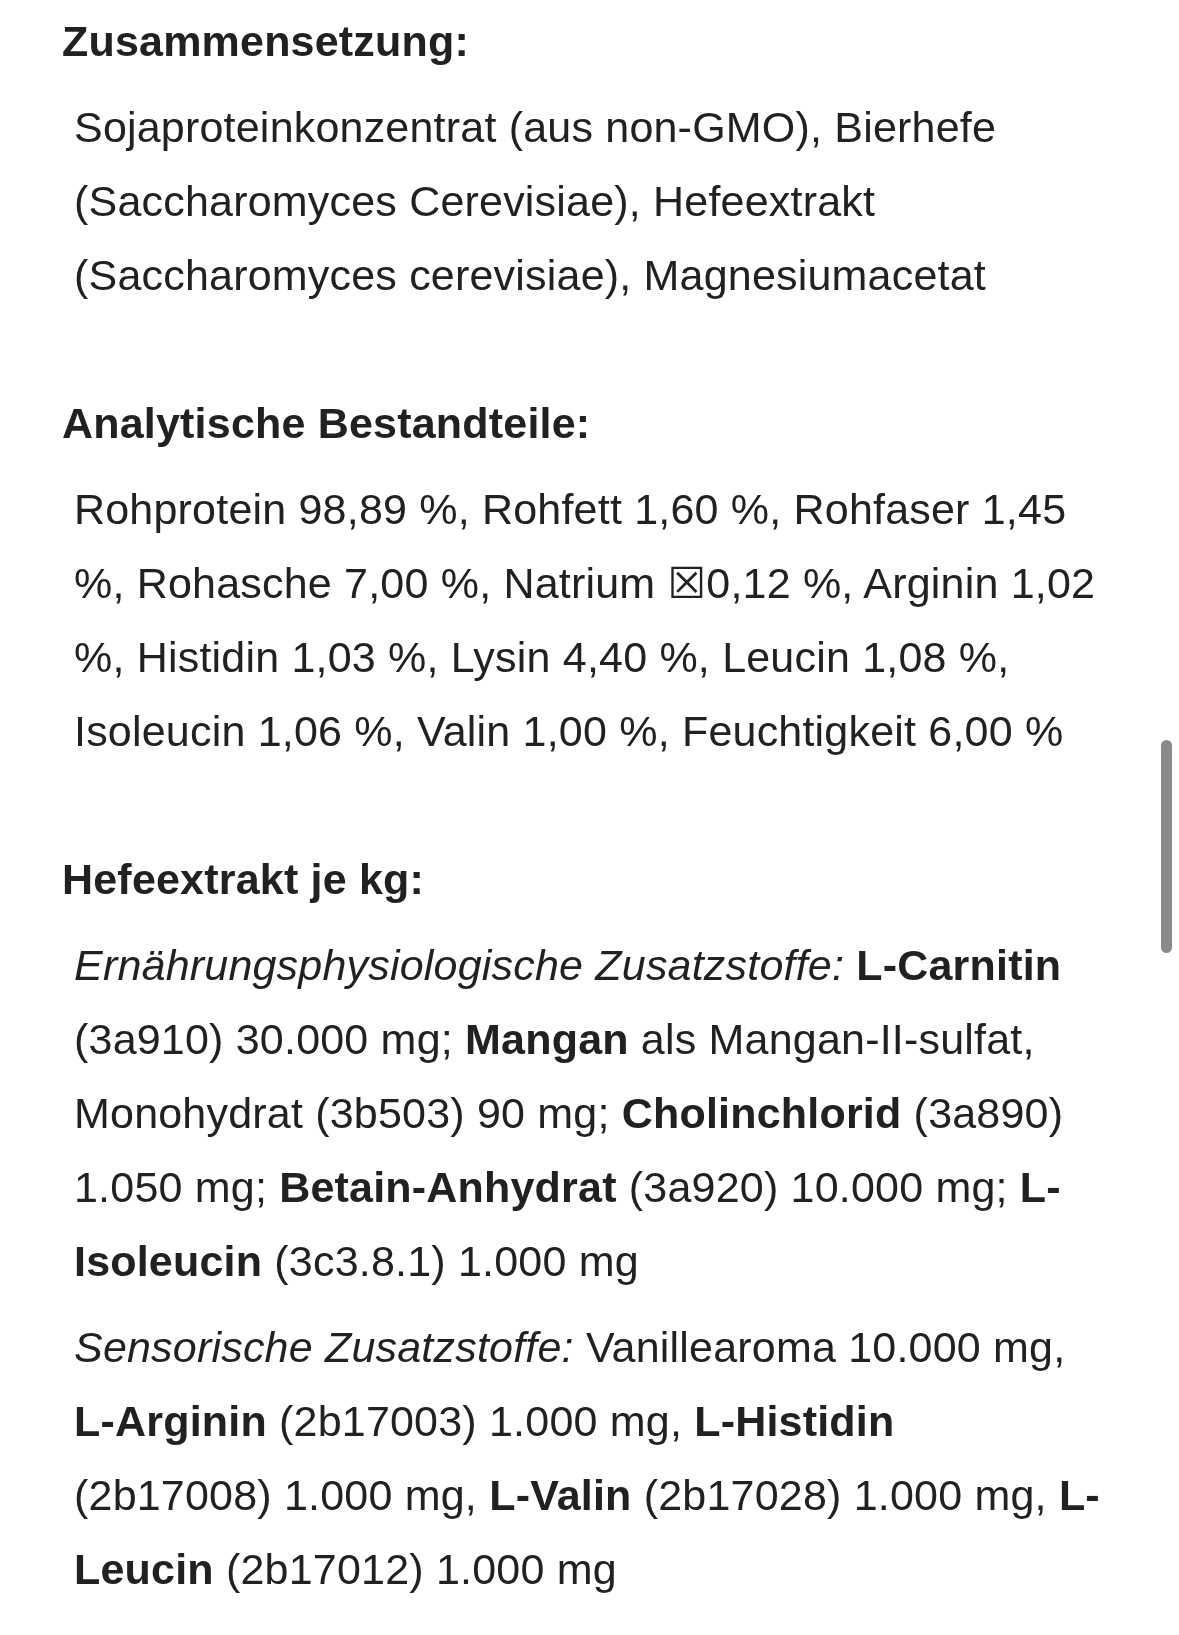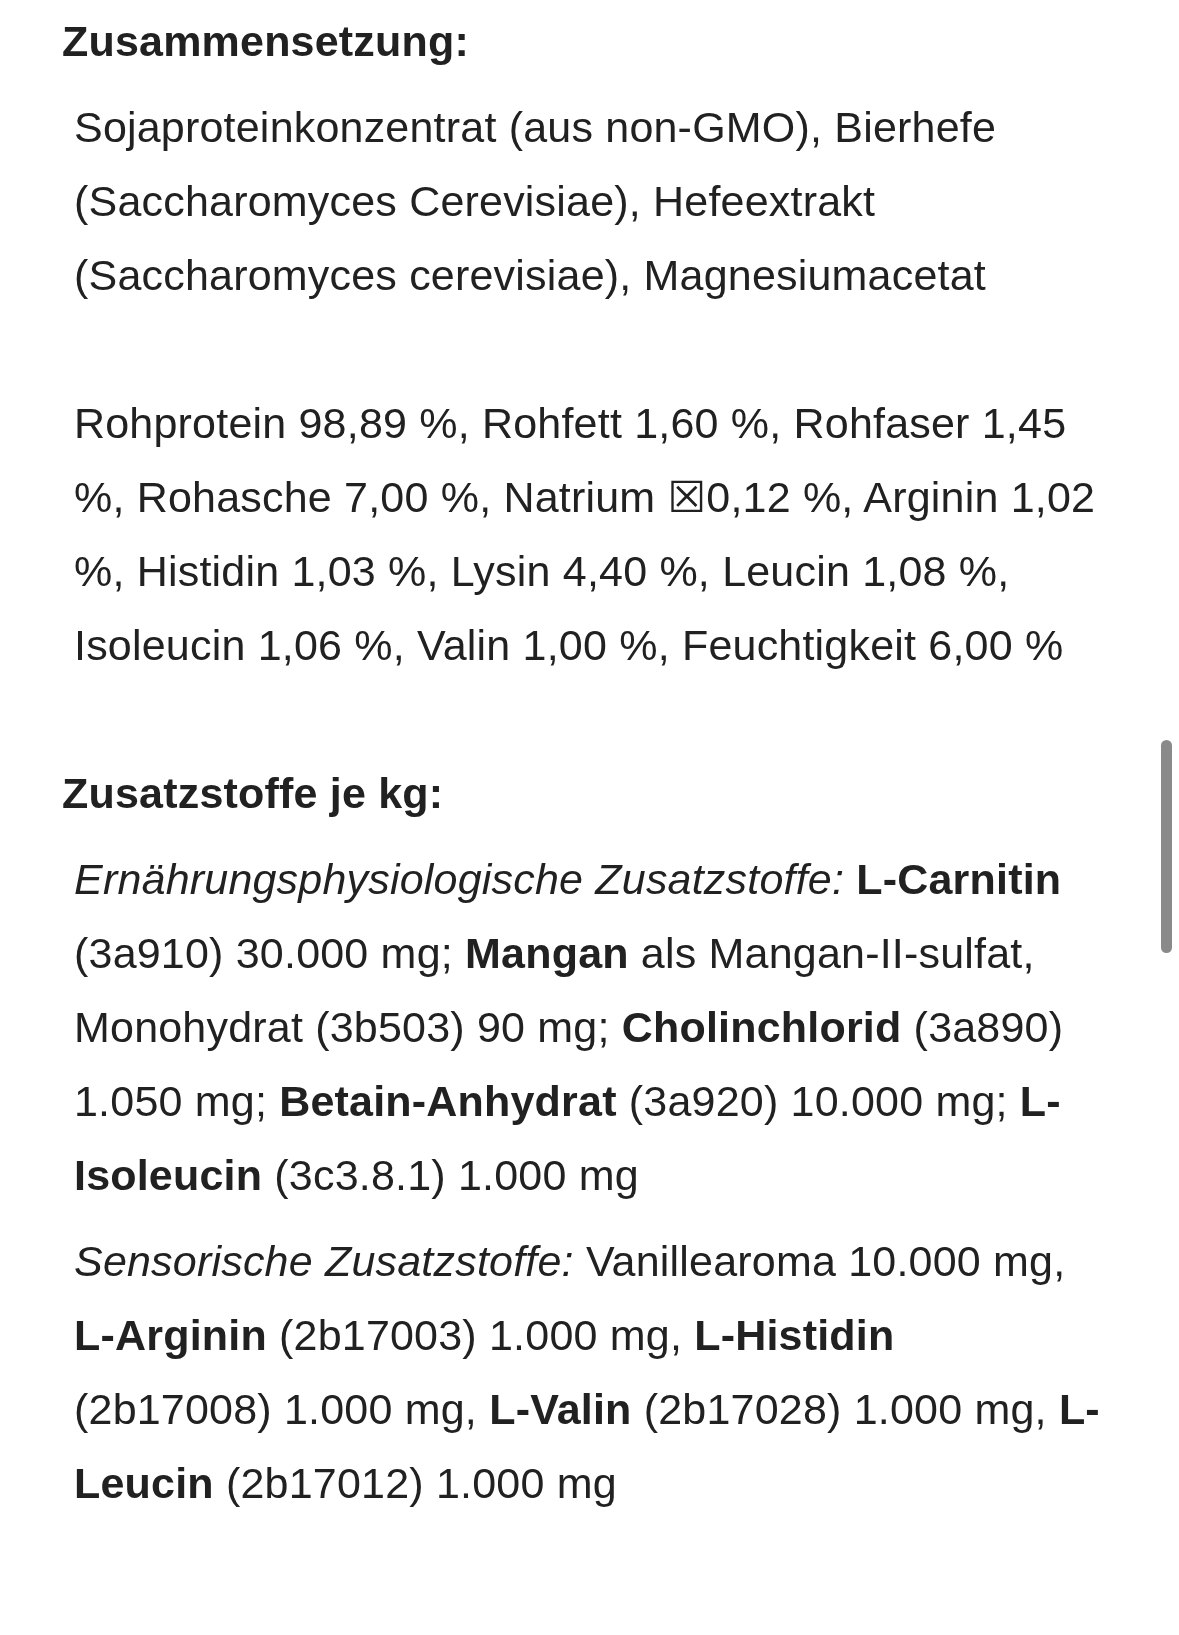--- a/index.html
+++ b/index.html
@@ -56,24 +56,25 @@
 <body>
 
 <main class="content">
 
   <section class="section">
     <h2 class="heading">Zusammensetzung:</h2>
     <p class="para"><span class="r-normal">Sojaproteinkonzentrat (aus non-GMO), Bierhefe (Saccharomyces Cerevisiae), Hefeextrakt (Saccharomyces cerevisiae), Magnesiumacetat</span></p>
   </section>
 
   <section class="section">
+    <h2 class="heading">Analytische Bestandteile:</h2>
     <p class="para"><span class="r-normal">Rohprotein 98,89 %, Rohfett 1,60 %, Rohfaser 1,45 %, Rohasche 7,00 %, Natrium ☒0,12 %, Arginin 1,02 %, Histidin 1,03 %, Lysin 4,40 %, Leucin 1,08 %, Isoleucin 1,06 %, Valin 1,00 %, Feuchtigkeit 6,00 %</span></p>
   </section>
 
   <section class="section">
-    <h2 class="heading">Zusatzstoffe je kg:</h2>
+    <h2 class="heading">Hefeextrakt je kg:</h2>
     <p class="para"><span class="r-italic">Ernährungsphysiologische Zusatzstoffe: </span><span class="r-bold">L-Carnitin</span><span class="r-normal"> (3a910) 30.000 mg; </span><span class="r-bold">Mangan</span><span class="r-normal"> als Mangan-II-sulfat, Monohydrat (3b503) 90 mg; </span><span class="r-bold">Cholinchlorid</span><span class="r-normal"> (3a890) 1.050 mg; </span><span class="r-bold">Betain-Anhydrat</span><span class="r-normal"> (3a920) 10.000 mg; </span><span class="r-bold">L-Isoleucin</span><span class="r-normal"> (3c3.8.1) 1.000 mg</span></p>
     <p class="para"><span class="r-italic">Sensorische Zusatzstoffe: </span><span class="r-normal">Vanillearoma 10.000 mg, </span><span class="r-bold">L-Arginin</span><span class="r-normal"> (2b17003) 1.000 mg, </span><span class="r-bold">L-Histidin</span><span class="r-normal"> (2b17008) 1.000 mg, </span><span class="r-bold">L-Valin</span><span class="r-normal"> (2b17028) 1.000 mg, </span><span class="r-bold">L-Leucin</span><span class="r-normal"> (2b17012) 1.000 mg</span></p>
   </section>
 
 </main>
 
 <div class="scrollbar-thumb"></div>
 
 </body></html>

